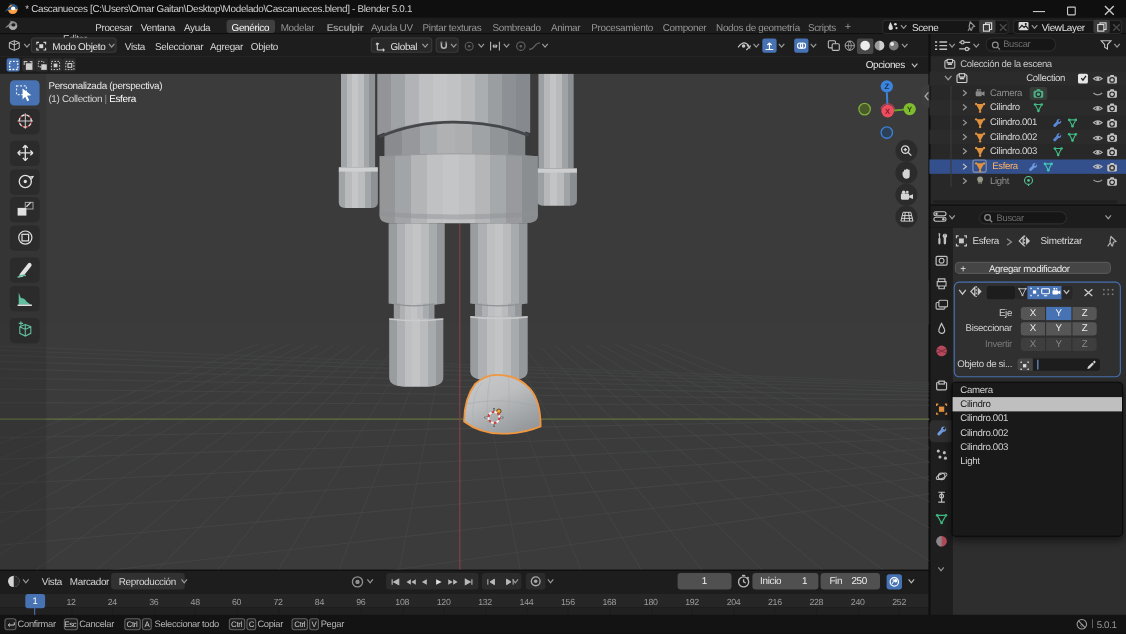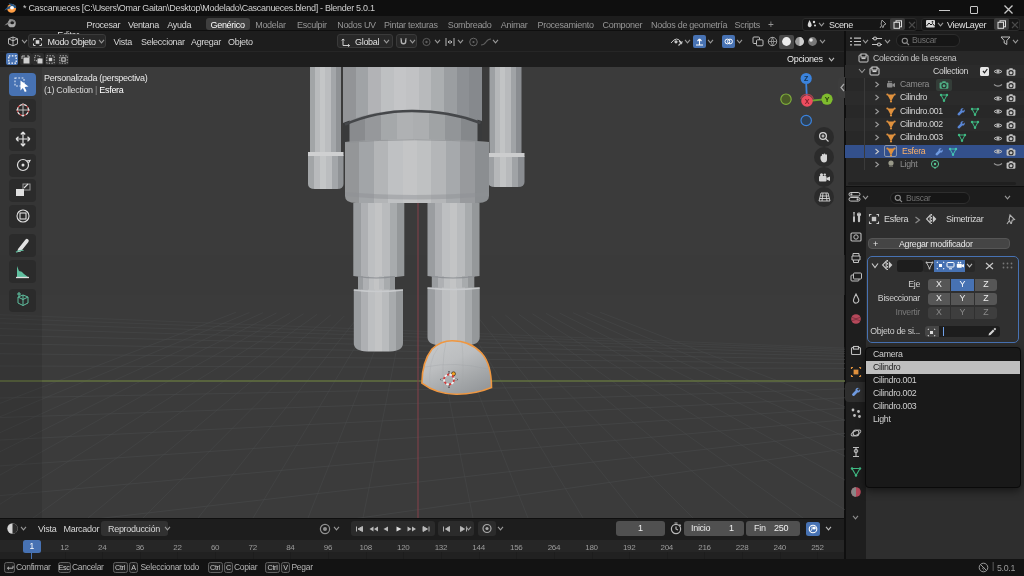--- a/index.html
+++ b/index.html
@@ -38,22 +38,22 @@
     <ellipse cx="8.2" cy="4.7" rx="1.8" ry="1.5" fill="#1d1d1d"></ellipse>
   </svg>
 <div class="txt" style="left:21.3px;top:35px;font-size:9px;color:#d6d6d6;margin-left:36px;">Archivo</div>
 <div class="txt" style="left:57.3px;top:19.5px;font-size:9px;color:#d6d6d6;margin-top:10px;">Editar</div>
 <div class="txt" style="left:86.5px;top:19.5px;font-size:9px;color:#d6d6d6;">Procesar</div>
 <div class="txt" style="left:128px;top:19.5px;font-size:9px;color:#d6d6d6;">Ventana</div>
 <div class="txt" style="left:167.3px;top:19.5px;font-size:9px;color:#d6d6d6;">Ayuda</div>
 <div class="abs" style="left:205.5px;top:17.5px;width:44px;height:12.5px;background:#3f3f3f;border-radius:3px;"></div>
 <div class="txt" style="left:210.5px;top:19.5px;font-size:9px;color:#fcfcfc;">Genérico</div>
 <div class="txt" style="left:255.2px;top:19.5px;font-size:9px;color:#969696;">Modelar</div>
-<div class="txt" style="left:297.1px;top:19.5px;font-size:9px;color:#969696;">Esculpir</div>
-<div class="txt" style="left:337.2px;top:19.5px;font-size:9px;color:#969696;">Nodos UV</div>
+<div class="txt" style="left:297.1px;top:19.5px;font-size:9px;color:#969696;font-weight:bold;">Esculpir</div>
+<div class="txt" style="left:337.2px;top:19.5px;font-size:9px;color:#969696;">Ayuda UV</div>
 <div class="txt" style="left:384.1px;top:19.5px;font-size:9px;color:#969696;">Pintar texturas</div>
 <div class="txt" style="left:447.7px;top:19.5px;font-size:9px;color:#969696;">Sombreado</div>
 <div class="txt" style="left:500.8px;top:19.5px;font-size:9px;color:#969696;">Animar</div>
 <div class="txt" style="left:537.5px;top:19.5px;font-size:9px;color:#969696;">Procesamiento</div>
 <div class="txt" style="left:602.5px;top:19.5px;font-size:9px;color:#969696;">Componer</div>
 <div class="txt" style="left:651px;top:19.5px;font-size:9px;color:#969696;">Nodos de geometría</div>
 <div class="txt" style="left:734.5px;top:19.5px;font-size:9px;color:#969696;">Scripts</div>
 <div class="txt" style="left:768px;top:18.5px;font-size:10px;color:#969696;">+</div>
 <div class="abs" style="left:802px;top:17.5px;width:115px;height:13px;background:#161616;border:1px solid #2b2b2b;border-radius:3px;"></div>
 <svg class="abs" style="left:806px;top:19px;" width="11" height="10" viewBox="0 0 11 10">
@@ -582,41 +582,41 @@
   </svg>
 <svg class="abs" style="left:825px;top:526px;" width="7" height="5" viewBox="0 0 7 5">
     <path d="M1 0.8 L3.5 3.8 L6 0.8" stroke="#bbb" stroke-width="1.1" fill="none"></path>
   </svg>
 <div class="txt" style="left:64.51px;top:542.5px;font-size:8px;color:#9b9b9b;transform:translateX(-50%);">12</div>
 <div class="abs" style="left:64.51px;top:552px;width:1px;height:7px;background:#1d1d1d;"></div>
 <div class="txt" style="left:102.15px;top:542.5px;font-size:8px;color:#9b9b9b;transform:translateX(-50%);">24</div>
 <div class="abs" style="left:102.15px;top:552px;width:1px;height:7px;background:#1d1d1d;"></div>
 <div class="txt" style="left:139.8px;top:542.5px;font-size:8px;color:#9b9b9b;transform:translateX(-50%);">36</div>
 <div class="abs" style="left:139.8px;top:552px;width:1px;height:7px;background:#1d1d1d;"></div>
-<div class="txt" style="left:177.44px;top:542.5px;font-size:8px;color:#9b9b9b;transform:translateX(-50%);">22</div>
+<div class="txt" style="left:177.44px;top:542.5px;font-size:8px;color:#9b9b9b;transform:translateX(-50%);">48</div>
 <div class="abs" style="left:177.44px;top:552px;width:1px;height:7px;background:#1d1d1d;"></div>
 <div class="txt" style="left:215.08px;top:542.5px;font-size:8px;color:#9b9b9b;transform:translateX(-50%);">60</div>
 <div class="abs" style="left:215.08px;top:552px;width:1px;height:7px;background:#1d1d1d;"></div>
 <div class="txt" style="left:252.73px;top:542.5px;font-size:8px;color:#9b9b9b;transform:translateX(-50%);">72</div>
 <div class="abs" style="left:252.73px;top:552px;width:1px;height:7px;background:#1d1d1d;"></div>
 <div class="txt" style="left:290.37px;top:542.5px;font-size:8px;color:#9b9b9b;transform:translateX(-50%);">84</div>
 <div class="abs" style="left:290.37px;top:552px;width:1px;height:7px;background:#1d1d1d;"></div>
 <div class="txt" style="left:328.01px;top:542.5px;font-size:8px;color:#9b9b9b;transform:translateX(-50%);">96</div>
 <div class="abs" style="left:328.01px;top:552px;width:1px;height:7px;background:#1d1d1d;"></div>
 <div class="txt" style="left:365.66px;top:542.5px;font-size:8px;color:#9b9b9b;transform:translateX(-50%);">108</div>
 <div class="abs" style="left:365.66px;top:552px;width:1px;height:7px;background:#1d1d1d;"></div>
 <div class="txt" style="left:403.3px;top:542.5px;font-size:8px;color:#9b9b9b;transform:translateX(-50%);">120</div>
 <div class="abs" style="left:403.3px;top:552px;width:1px;height:7px;background:#1d1d1d;"></div>
 <div class="txt" style="left:440.95px;top:542.5px;font-size:8px;color:#9b9b9b;transform:translateX(-50%);">132</div>
 <div class="abs" style="left:440.95px;top:552px;width:1px;height:7px;background:#1d1d1d;"></div>
 <div class="txt" style="left:478.59px;top:542.5px;font-size:8px;color:#9b9b9b;transform:translateX(-50%);">144</div>
 <div class="abs" style="left:478.59px;top:552px;width:1px;height:7px;background:#1d1d1d;"></div>
 <div class="txt" style="left:516.24px;top:542.5px;font-size:8px;color:#9b9b9b;transform:translateX(-50%);">156</div>
 <div class="abs" style="left:516.24px;top:552px;width:1px;height:7px;background:#1d1d1d;"></div>
-<div class="txt" style="left:553.88px;top:542.5px;font-size:8px;color:#9b9b9b;transform:translateX(-50%);">264</div>
+<div class="txt" style="left:553.88px;top:542.5px;font-size:8px;color:#9b9b9b;transform:translateX(-50%);">168</div>
 <div class="abs" style="left:553.88px;top:552px;width:1px;height:7px;background:#1d1d1d;"></div>
 <div class="txt" style="left:591.52px;top:542.5px;font-size:8px;color:#9b9b9b;transform:translateX(-50%);">180</div>
 <div class="abs" style="left:591.52px;top:552px;width:1px;height:7px;background:#1d1d1d;"></div>
 <div class="txt" style="left:629.17px;top:542.5px;font-size:8px;color:#9b9b9b;transform:translateX(-50%);">192</div>
 <div class="abs" style="left:629.17px;top:552px;width:1px;height:7px;background:#1d1d1d;"></div>
 <div class="txt" style="left:666.81px;top:542.5px;font-size:8px;color:#9b9b9b;transform:translateX(-50%);">204</div>
 <div class="abs" style="left:666.81px;top:552px;width:1px;height:7px;background:#1d1d1d;"></div>
 <div class="txt" style="left:704.46px;top:542.5px;font-size:8px;color:#9b9b9b;transform:translateX(-50%);">216</div>
 <div class="abs" style="left:704.46px;top:552px;width:1px;height:7px;background:#1d1d1d;"></div>
 <div class="txt" style="left:742.1px;top:542.5px;font-size:8px;color:#9b9b9b;transform:translateX(-50%);">228</div>

